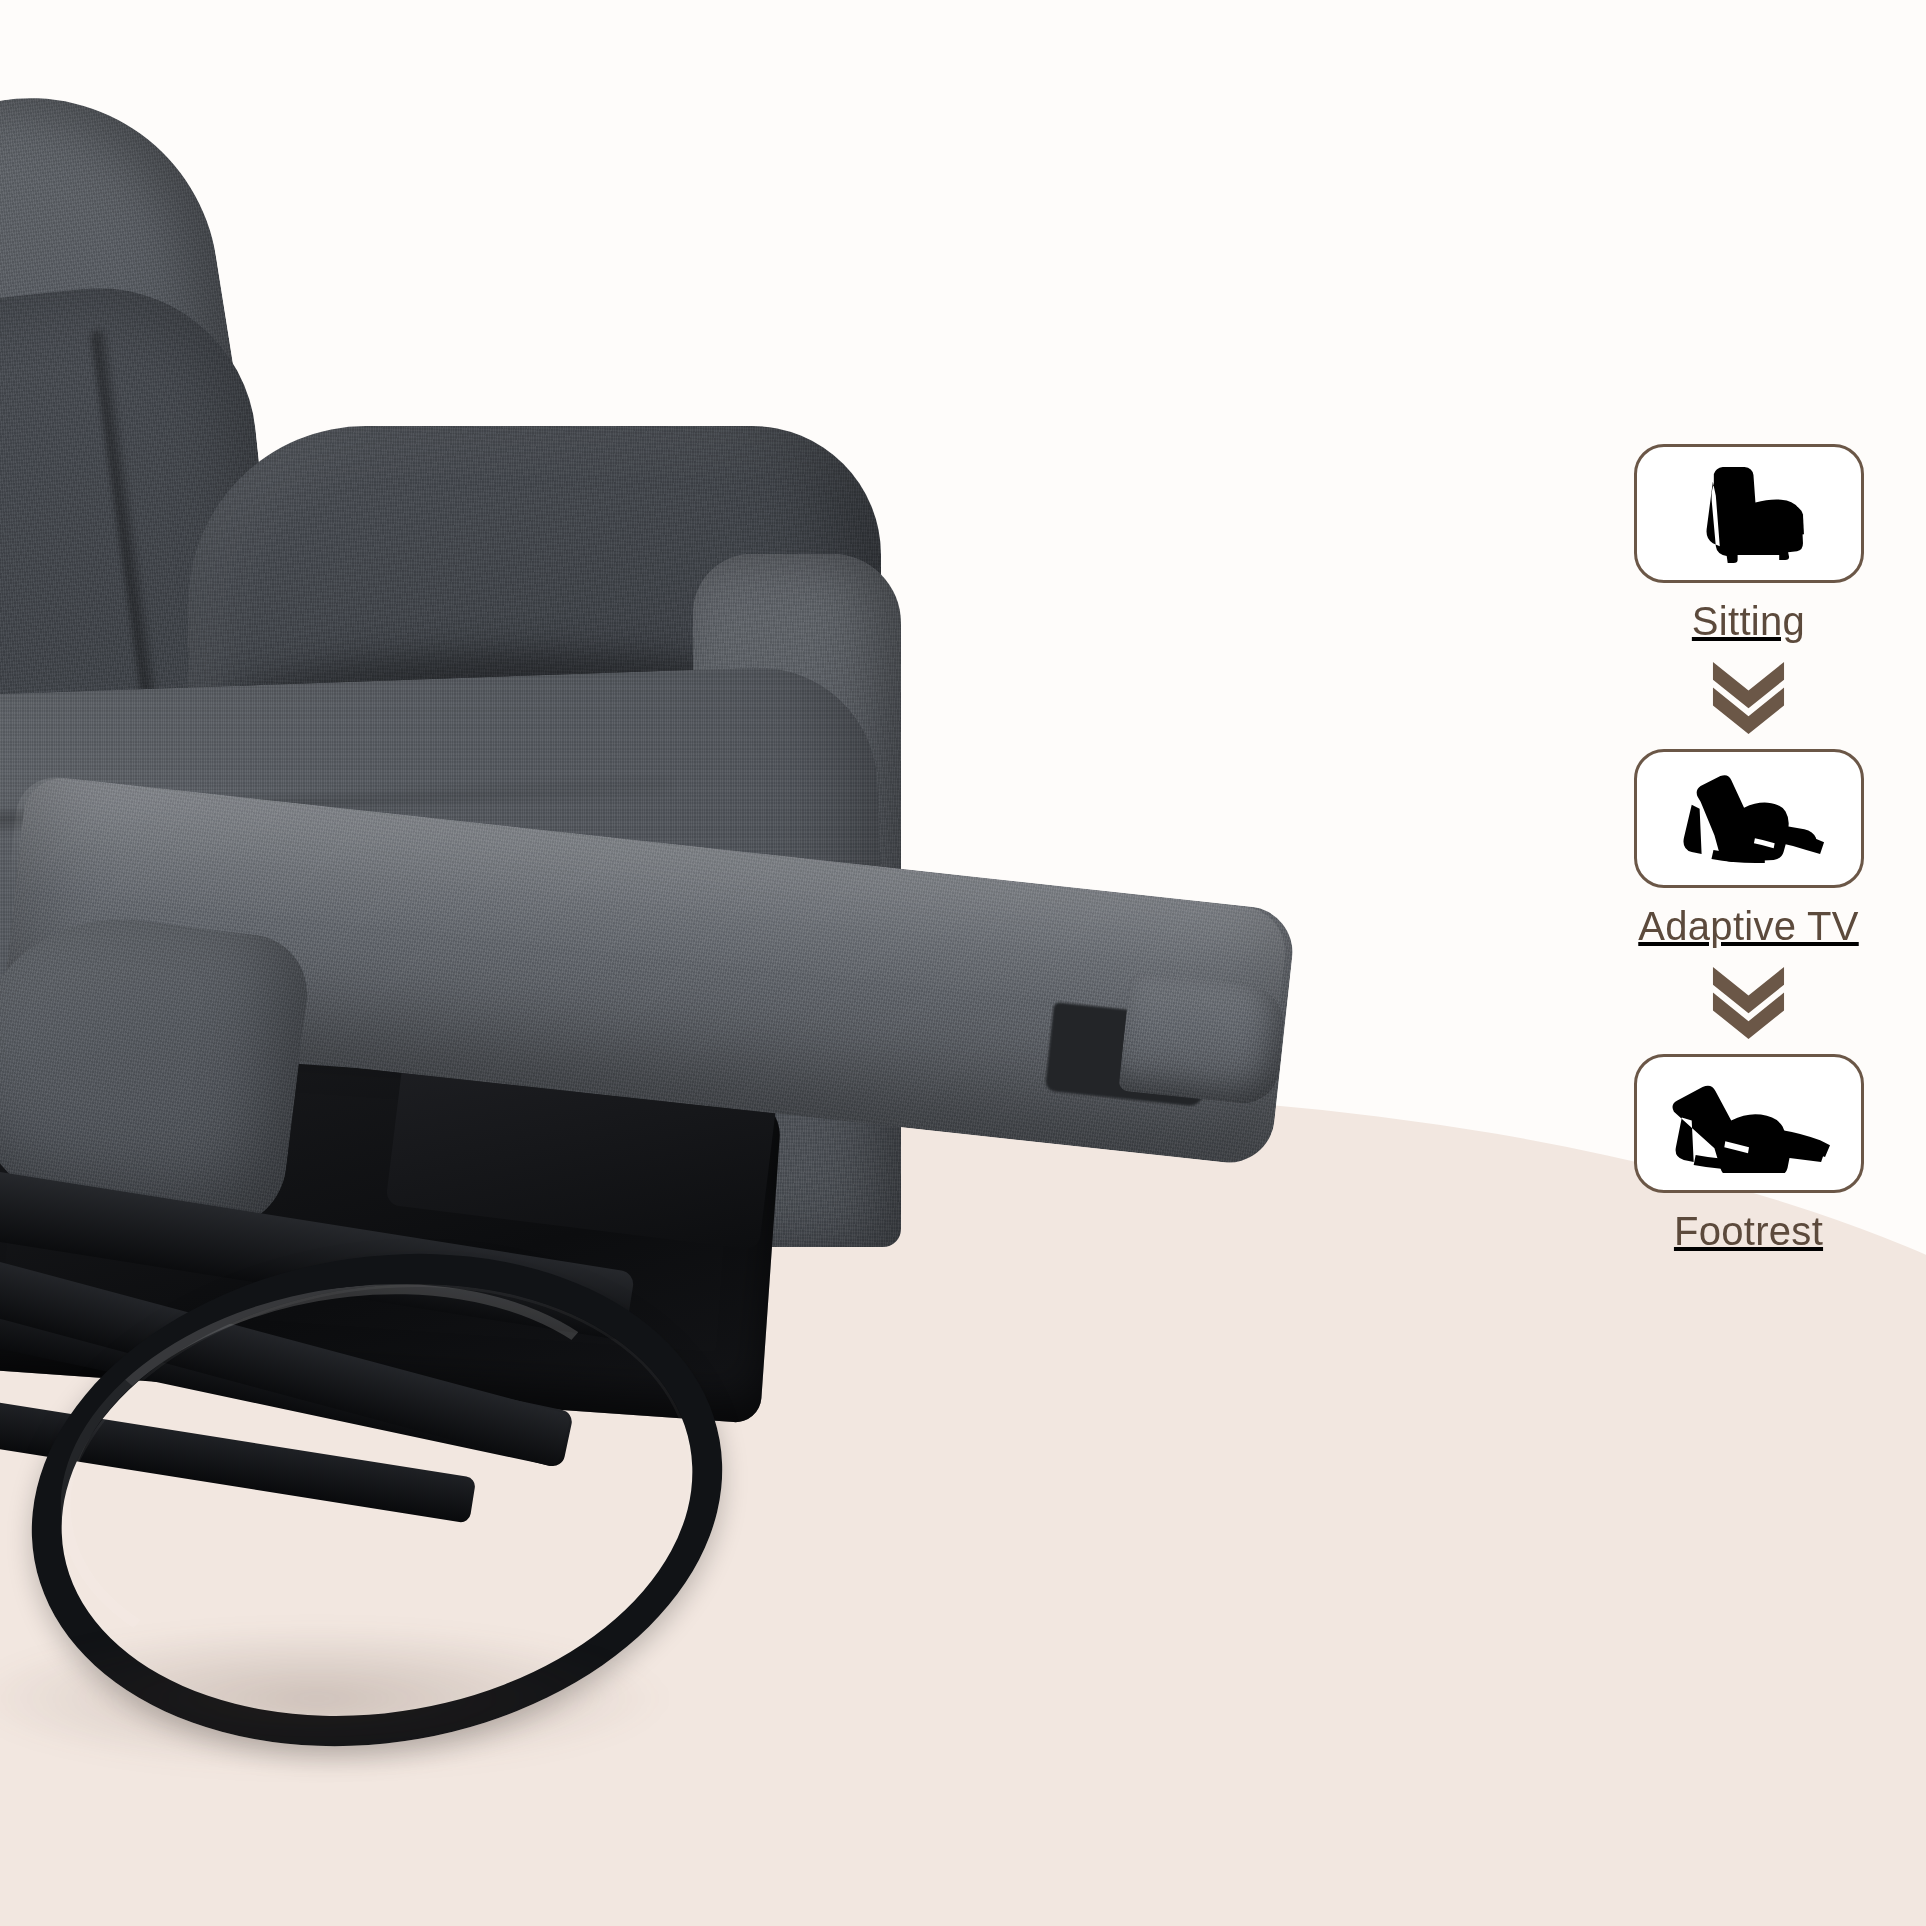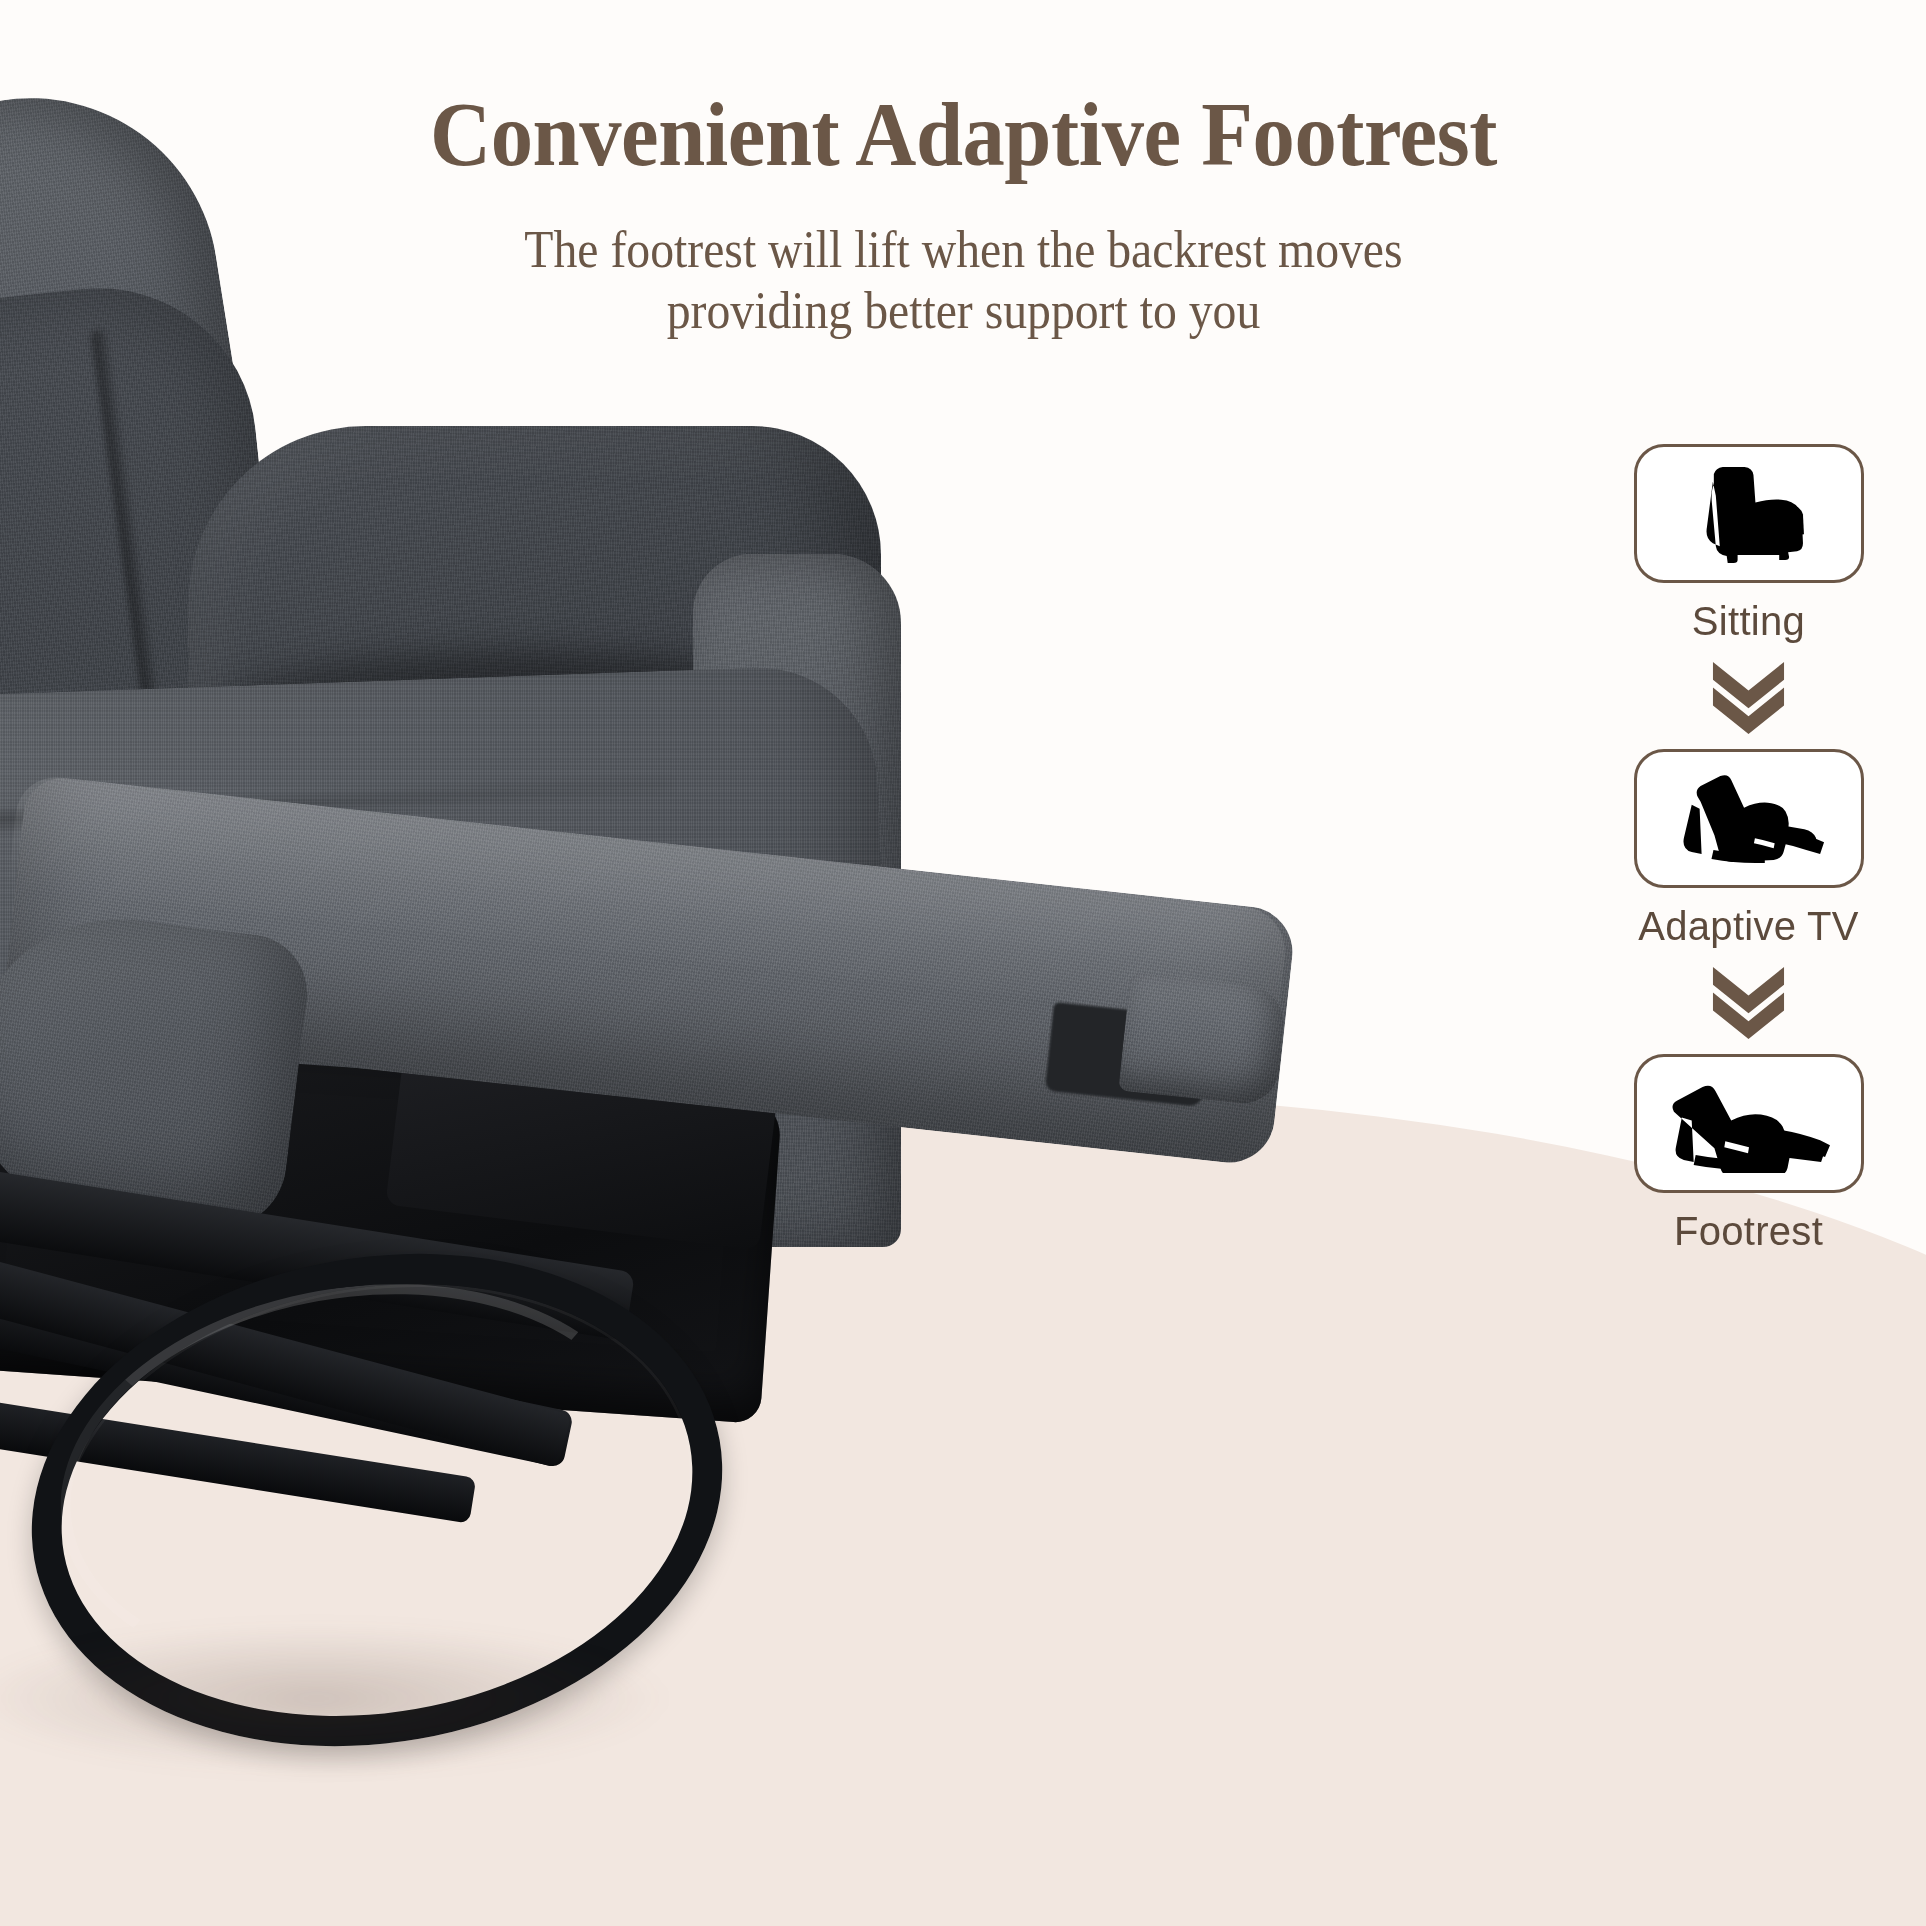--- a/index.html
+++ b/index.html
@@ -209,21 +209,21 @@
   }
   .base-shadow{
     left:-40px;top:1624px;width:713px;height:149px;
     background:radial-gradient(ellipse at center,rgba(80,60,50,.22),rgba(80,60,50,0) 70%);
     filter:blur(10px);
   }
 
   
   .icon-col{
     position:absolute;right:30px;top:444px;width:297px;z-index:60;
-    display:flex;flex-direction:column;align-items:center;
+    display:flex;flex-direction:column;align-items:center;text-decoration:underline;
   }
   .icon-box{
     width:230px;height:139px;
     border:3px solid #6B5747;
     border-radius:30px;
     background:#FFFFFF;
     display:flex;align-items:center;justify-content:center;
     box-sizing:border-box;
   }
   .icon-box svg{display:block;}
@@ -268,27 +268,20 @@
 
     <div class="mech-arm"></div>
     <div class="mech-arm2"></div>
     <div class="cross"></div>
     <div class="cross2"></div>
     <div class="ring"></div>
     <div class="ring-glow"></div>
     <div class="base-shadow"></div>
   </div>
 
-  <div class="headings">
-    <h1 class="title">Convenient Adaptive Footrest</h1>
-    <p class="subtitle">
-      <span>The footrest will lift when the backrest moves</span>
-      <span>providing better support to you</span>
-    </p>
-  </div>
 
   <div class="icon-col">
 
     <div class="icon-box">
       <span>
         <svg width="149" height="103" viewBox="0 0 150 104">
           <path fill="#000" d="M40 12 q2-6 9-7 l22 0 q8 1 9 8 l2 28 q14-4 26-3 q12 1 17 8 q4 6 4 14 l1 22 q0 7-6 8 l-9 1 l1 5 q0 3-4 3 l-6 0 l0-5 l-42 0 l0 5 q0 3-4 3 l-6 0 l-1-7 q-10-2-11-10 l-4-44 q-1-12 2-18 z
                M39 20 l-6 46 q-2 11 6 16 l7 3 l-4-51 z"></path>
           <path fill="#000" d="M121 44 q7 2 9 9 l1 20 l-10 1 l-2-28 z"></path>
         </svg>

